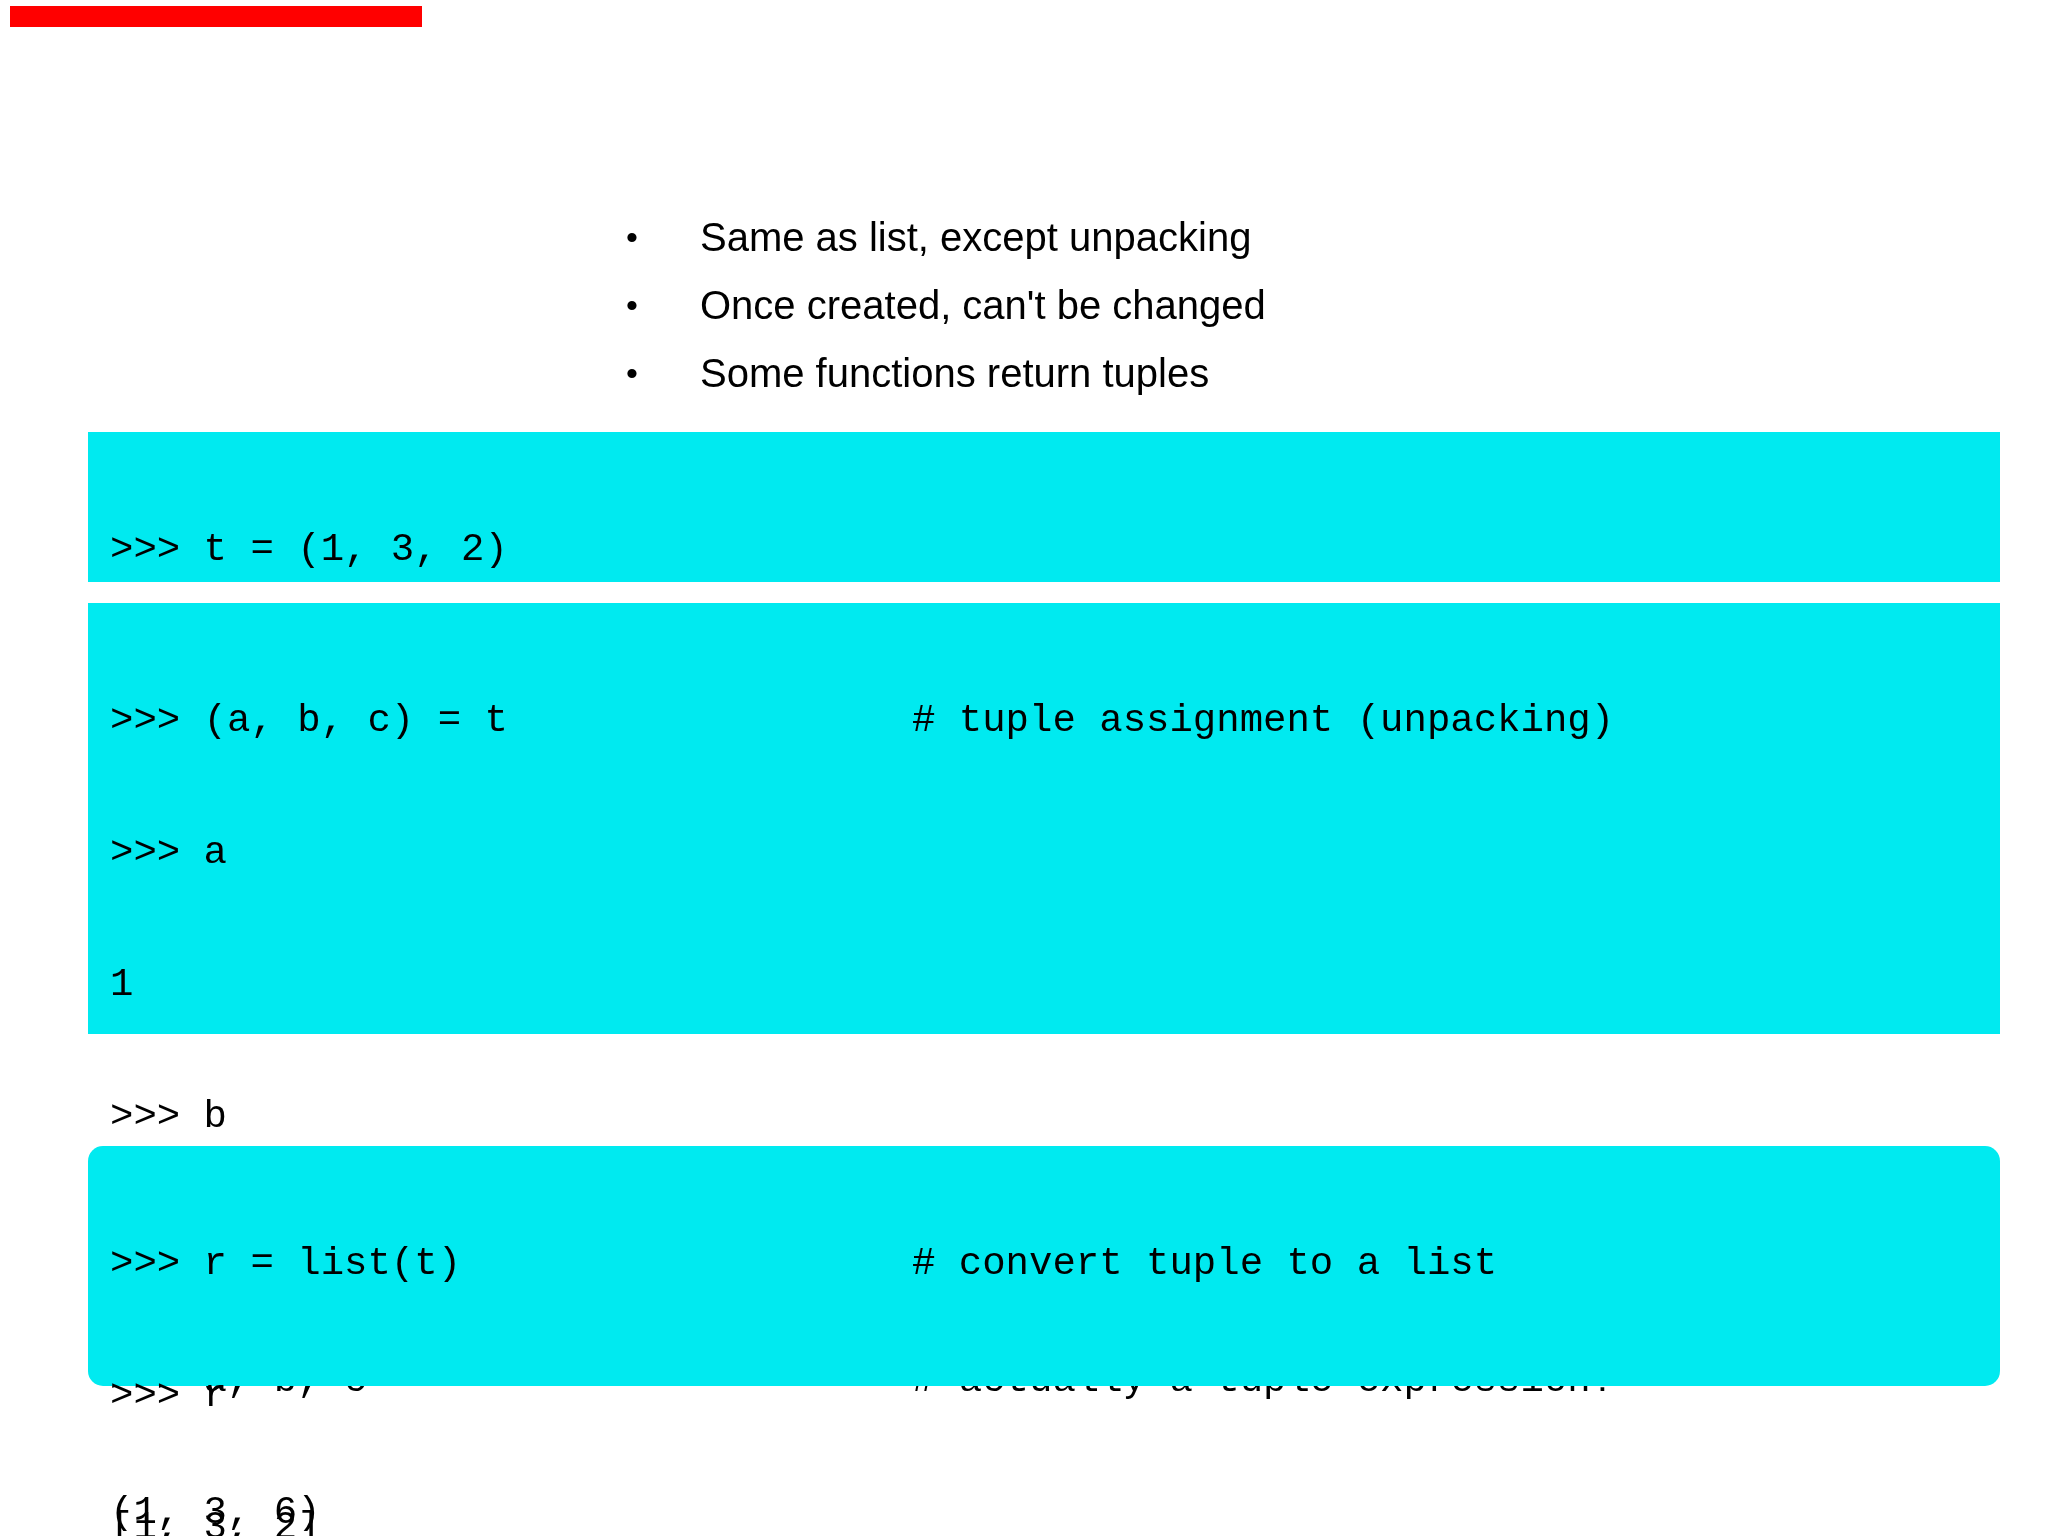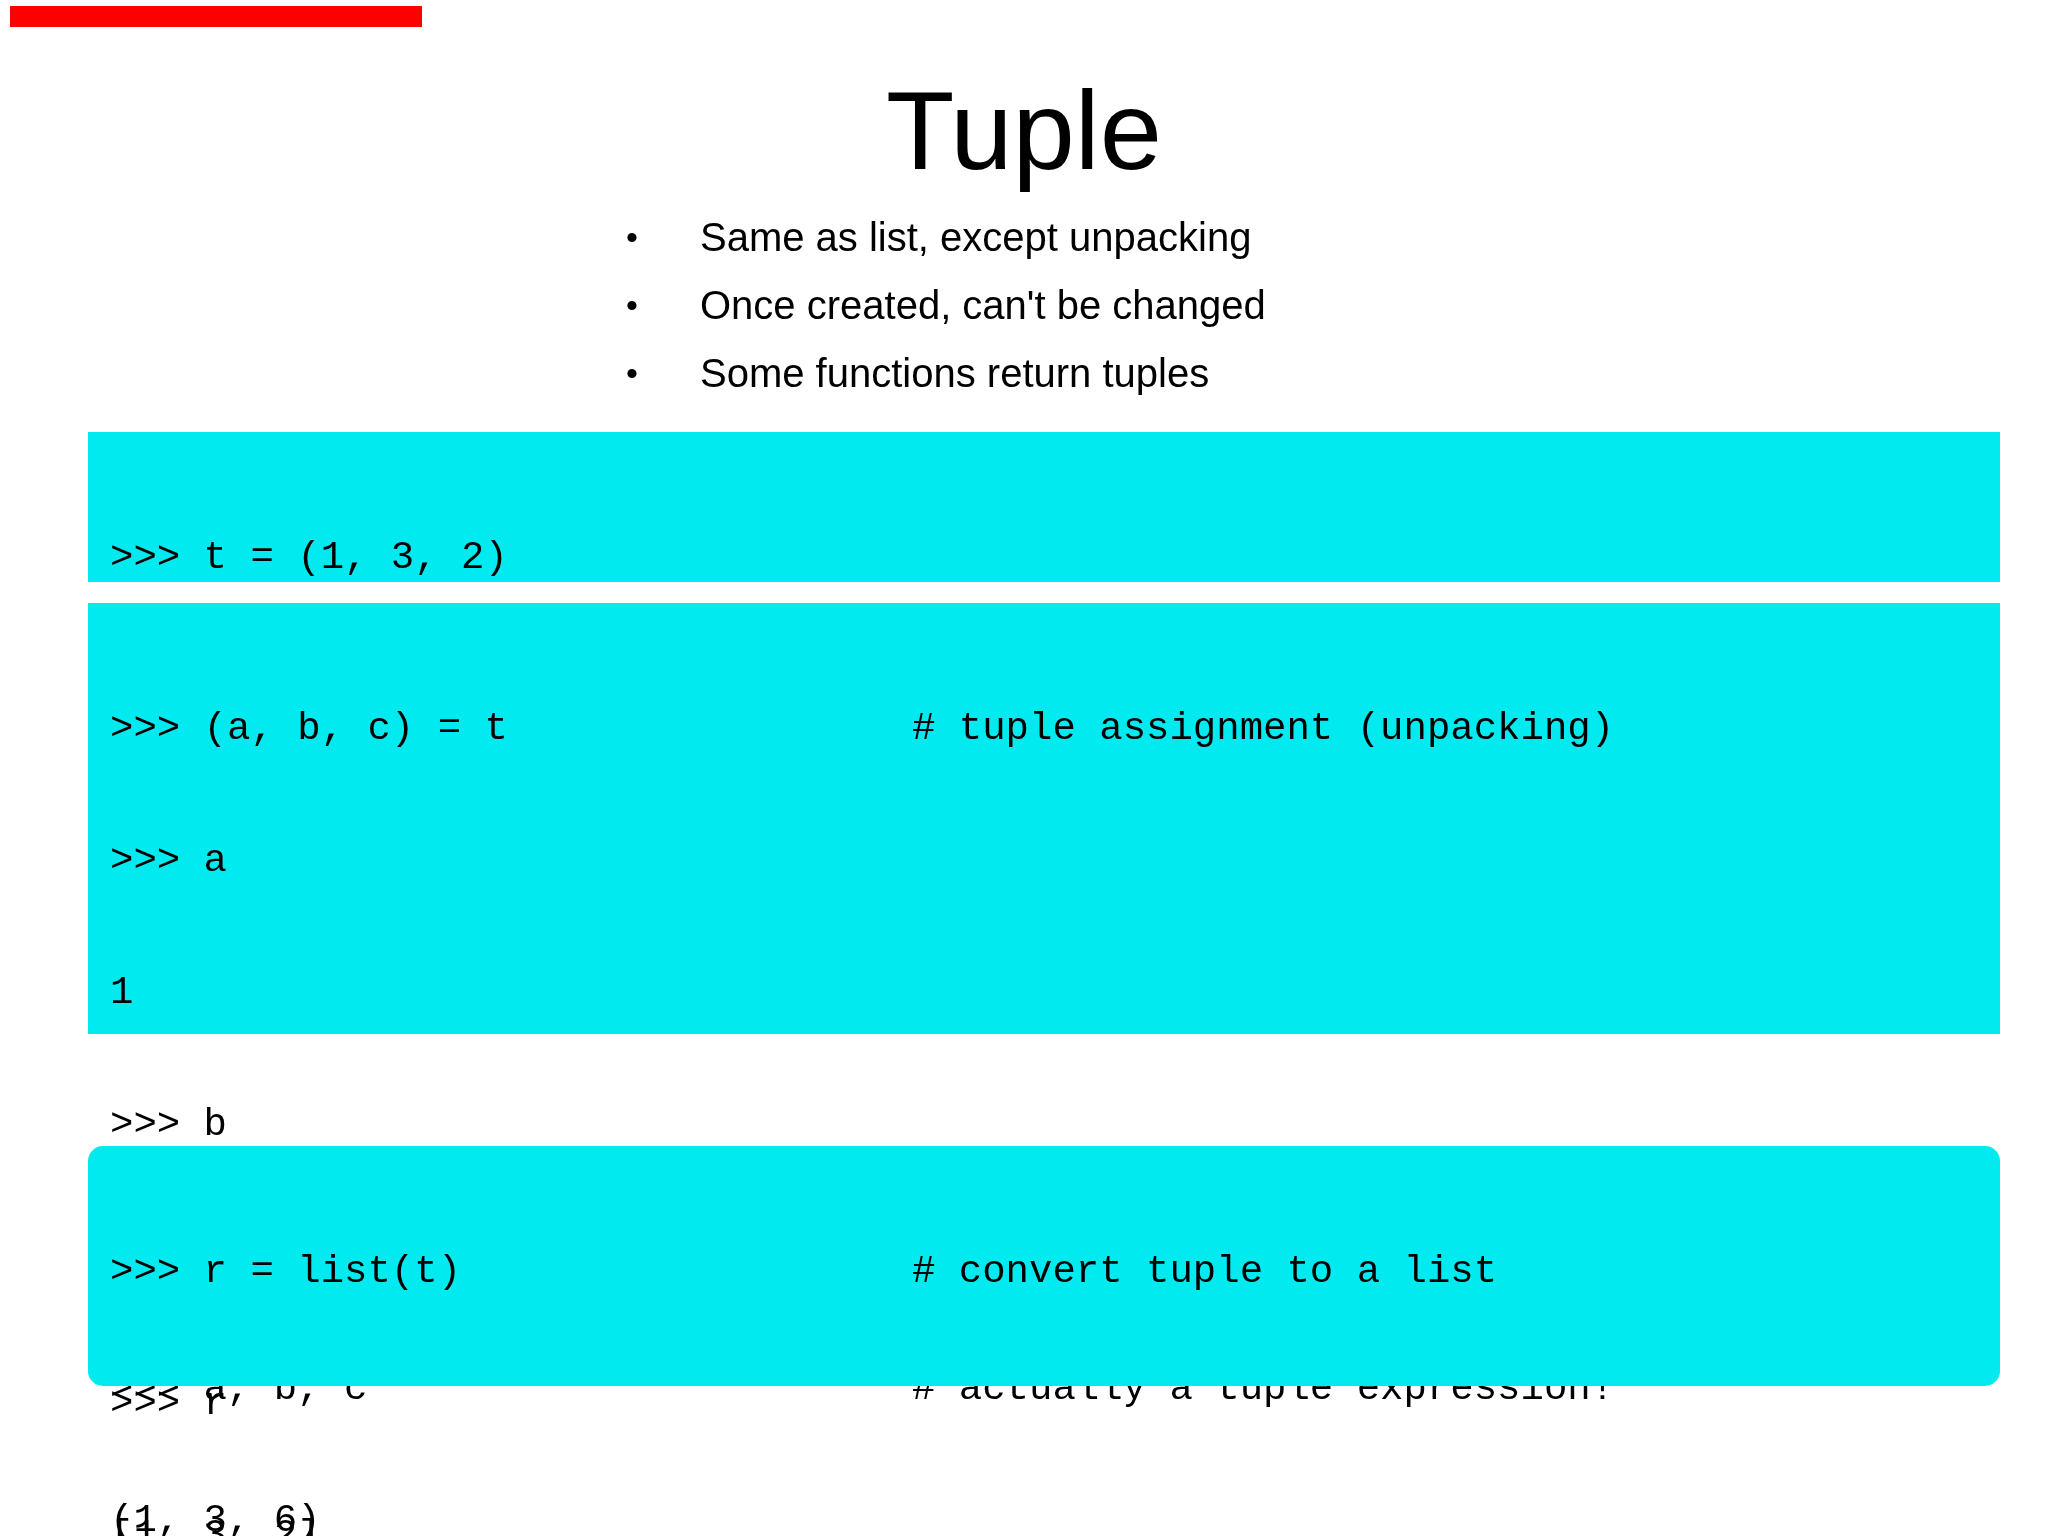--- a/index.html
+++ b/index.html
@@ -18,40 +18,39 @@
     position:absolute; top:75px; left:0; width:100%;
     margin:0; text-align:center;
     font-size:112px; font-weight:400; line-height:1;
   }
   .bullets { position:absolute; left:626px; top:203px; }
   .bullet-row { display:flex; height:68px; line-height:68px; font-size:40px; }
   .bullet-row .dot { width:74px; font-size:34px; }
   .code-block {
     position:absolute; left:88px; width:1912px;
     background:var(--code-block-bg,#0ef);
-    padding-top:16px; box-sizing:border-box;
+    padding-top:8px; box-sizing:border-box;
     font-family:"Liberation Mono","DejaVu Sans Mono",monospace;
     font-size:39px; line-height:44px;
     white-space:pre;
   }
   .code-block .line { position:relative; height:44px; padding-left:22px; }
   .code-block .comment { position:absolute; left:824px; top:0; }
   .b1 { top:432px;  height:150px; }
   .b2 { top:603px;  height:431px; }
   .b3 { top:970px;  height:148px; }
   .b4 { top:1146px; height:240px;border-radius:15px; }
 </style>
 </head>
 <body>
 
 <div class="slide">
 
   <div class="red-bar"></div>
 
-  <h1 class="title">Tuple</h1>
 
   <div class="bullets">
     <div class="bullet-row">
       <span class="dot">•</span>
       <span class="btext">Same as list, except unpacking</span>
     </div>
     <div class="bullet-row">
       <span class="dot">•</span>
       <span class="btext">Once created, can't be changed</span>
     </div>

